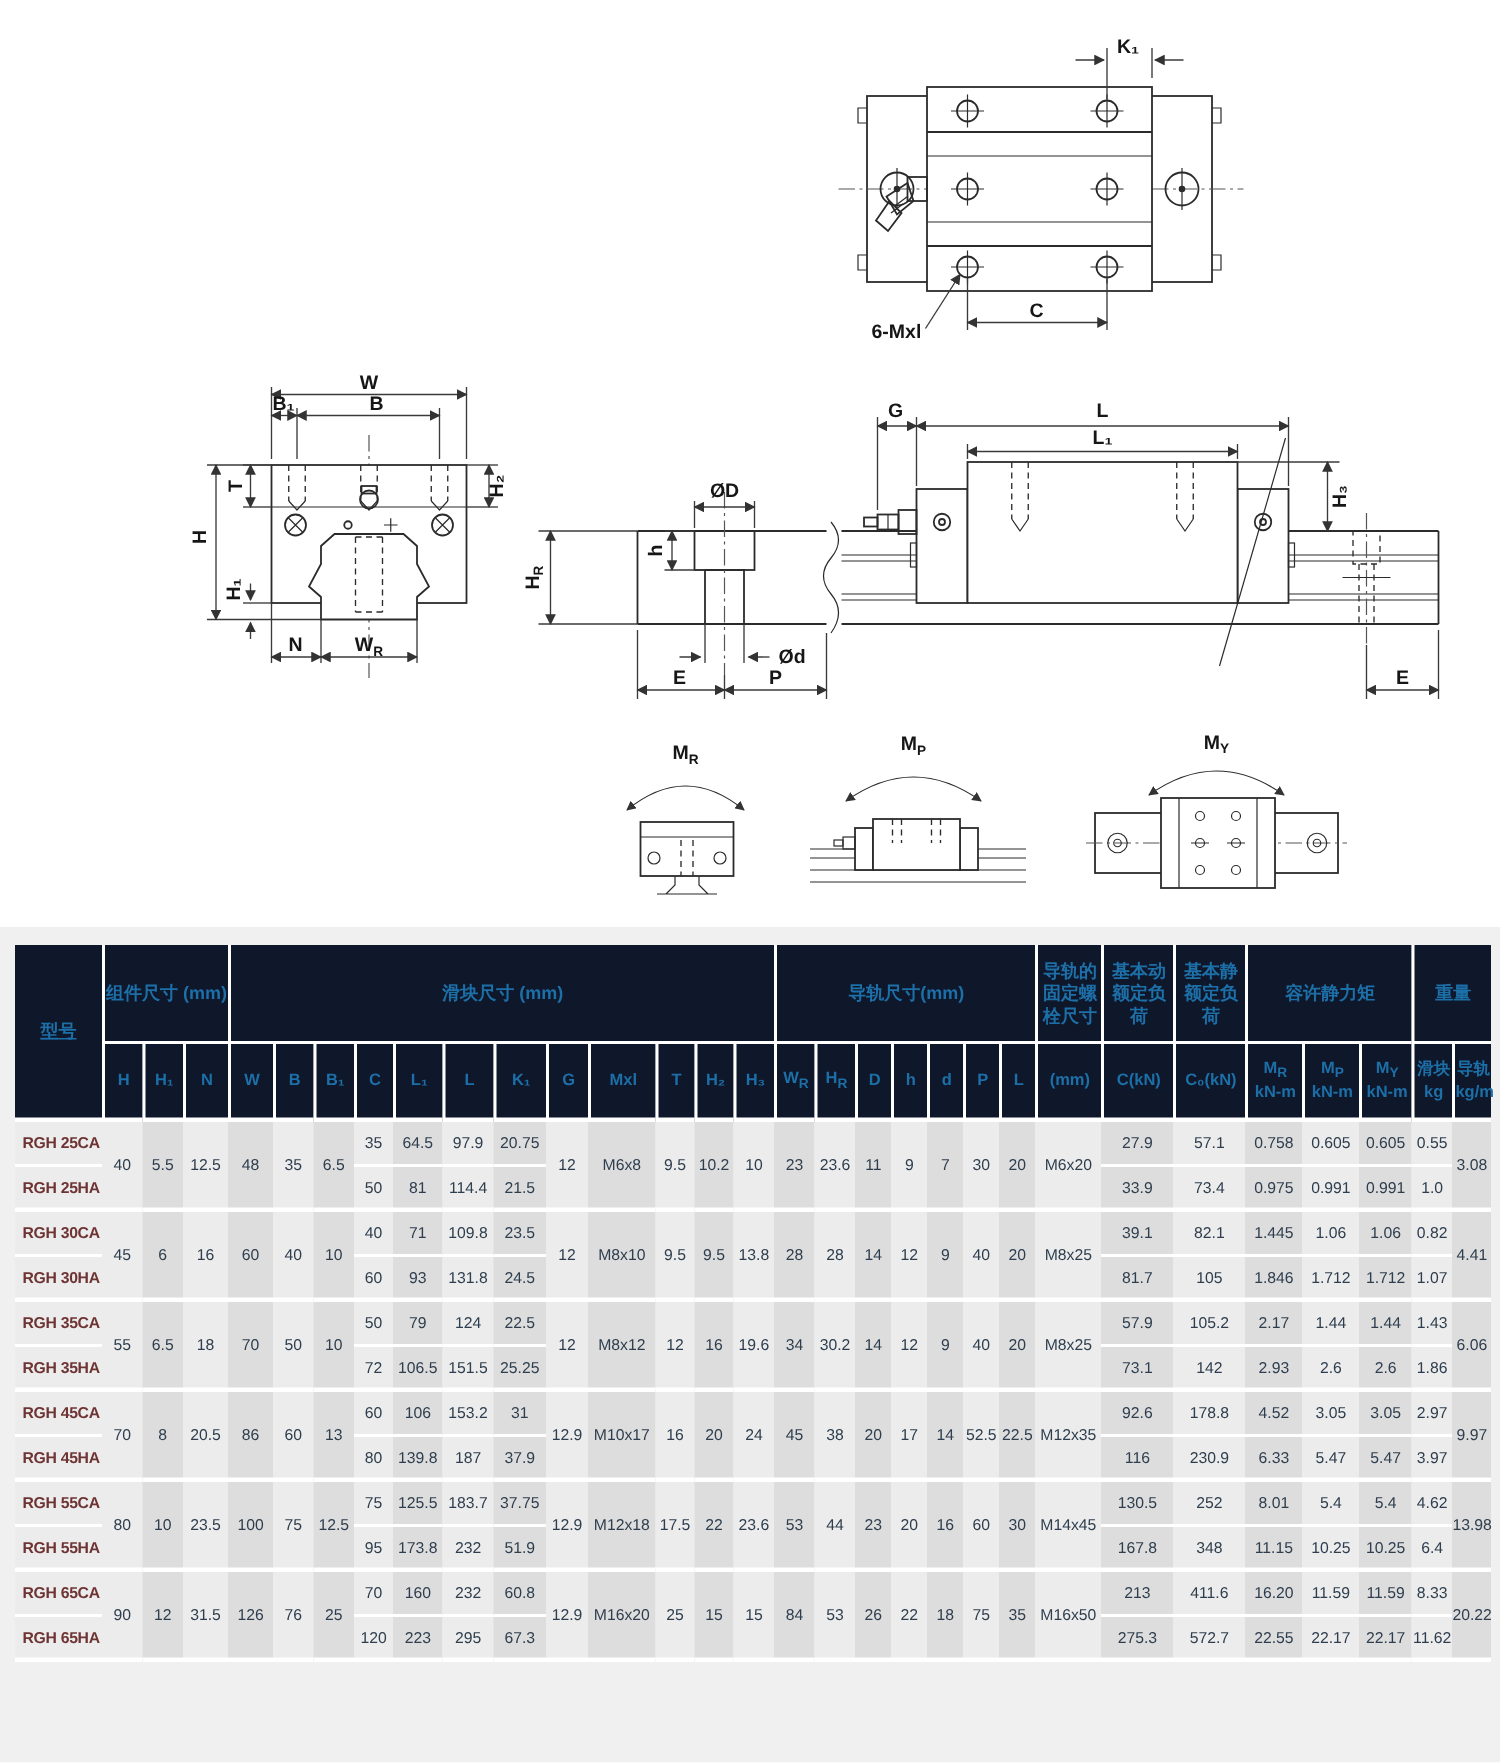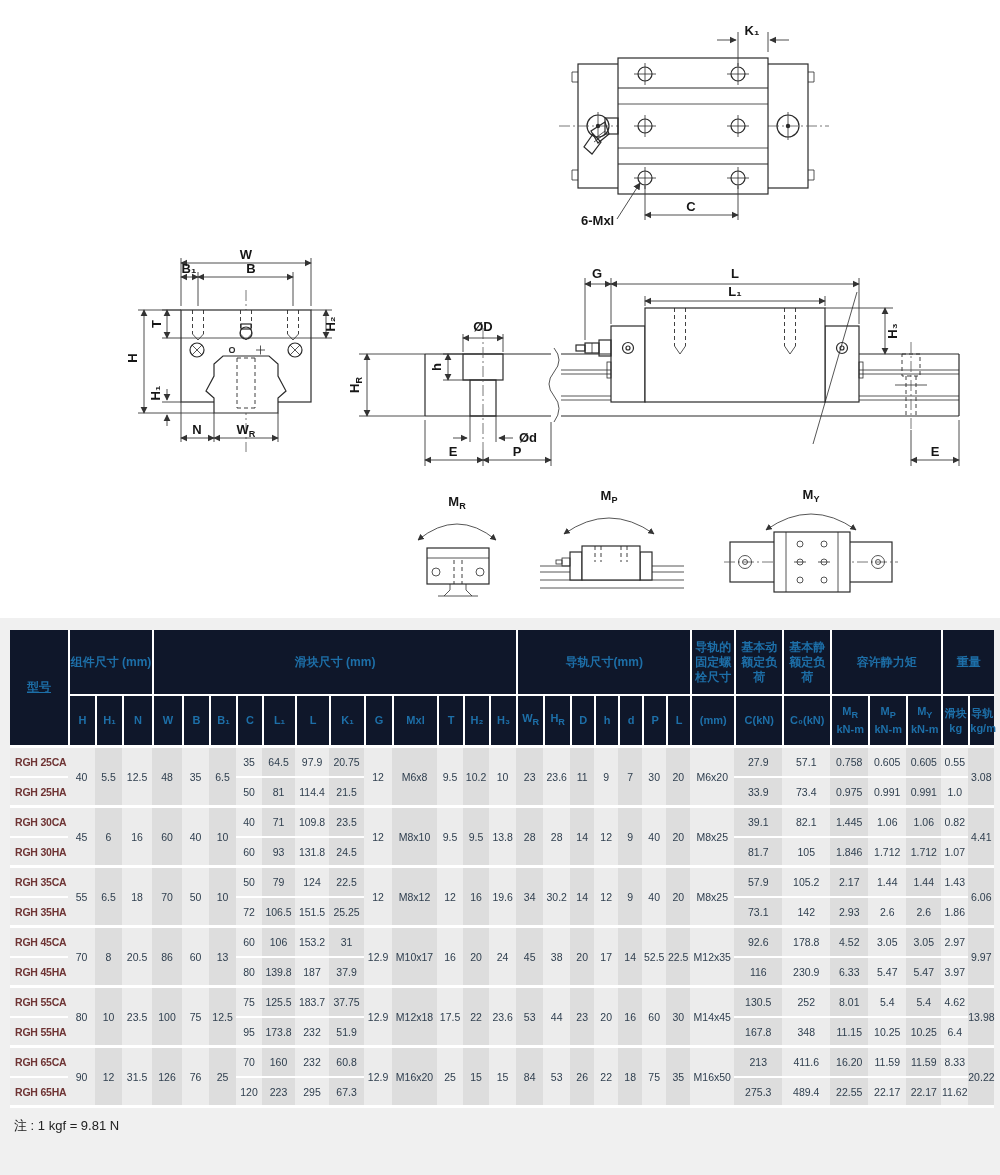--- a/index.html
+++ b/index.html
@@ -703,22 +703,21 @@
           <td class="lt">8.33</td>
           <td rowspan="2" class="dk">20.22</td>
         </tr>
         <tr>
           <td class="model">RGH 65HA</td>
           <td class="lt">120</td>
           <td class="dk">223</td>
           <td class="lt">295</td>
           <td class="dk">67.3</td>
           <td class="dk">275.3</td>
-          <td class="lt">489.4</td>
+          <td class="lt">572.7</td>
           <td class="dk">22.55</td>
           <td class="lt">22.17</td>
           <td class="dk">22.17</td>
           <td class="lt">11.62</td>
         </tr>
       </tbody>
   </table>
-  <div class="note">注 : 1 kgf = 9.81 N</div>
 </div>
 
 </body></html>

